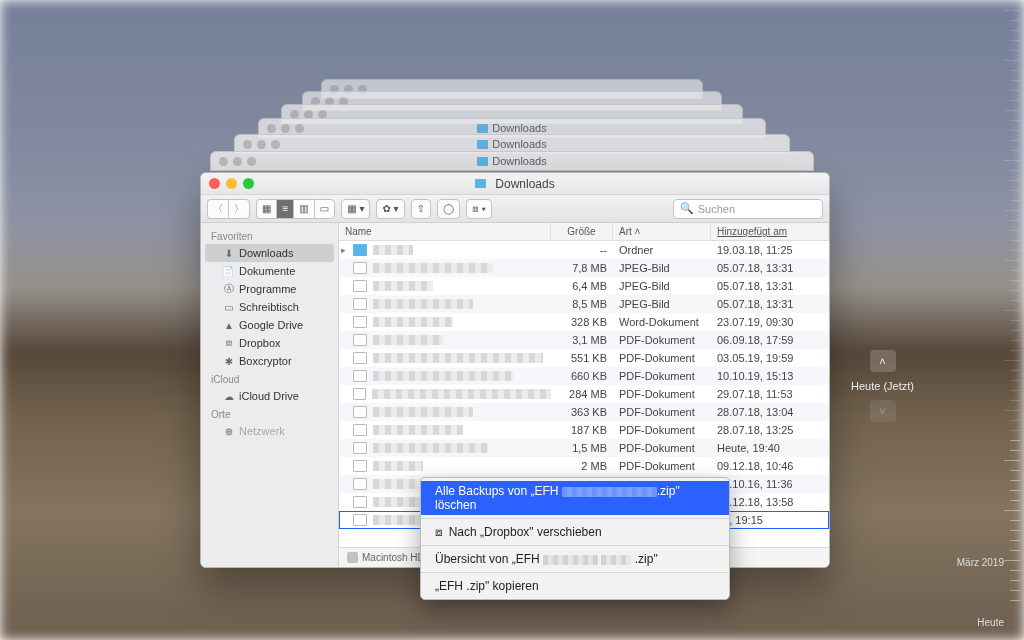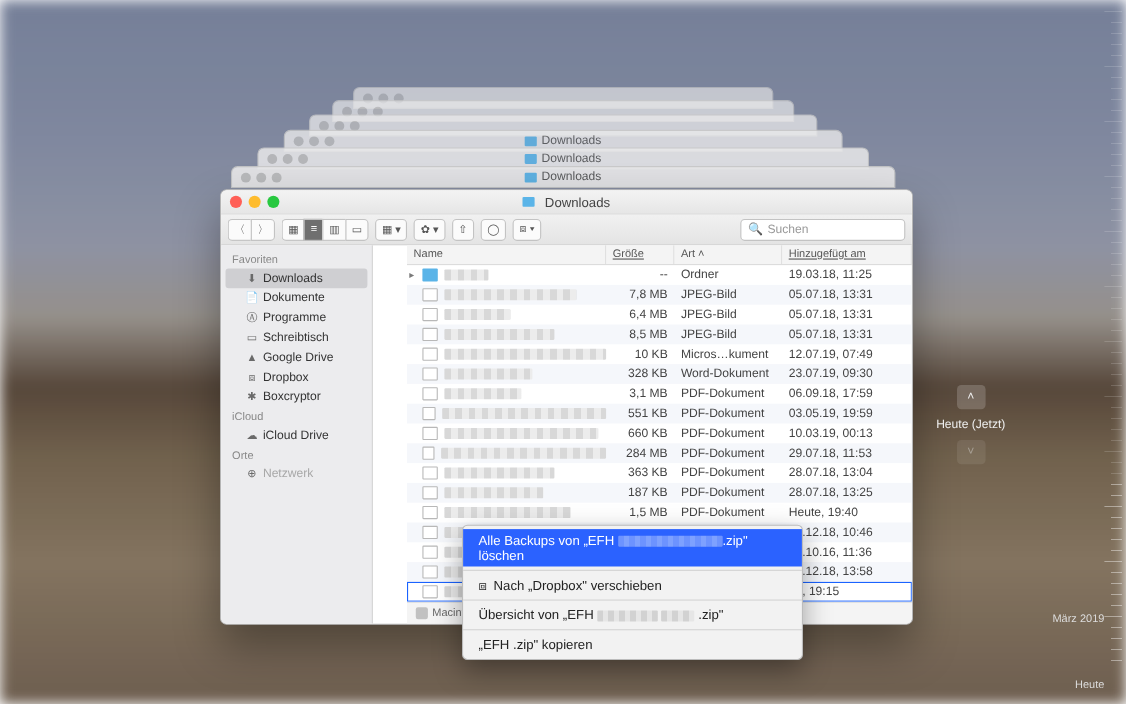--- a/index.html
+++ b/index.html
@@ -64,28 +64,28 @@
   .search .mag { margin-right:4px; }
 
   .body { flex:1; display:flex; min-height:0; }
   .sidebar { width:138px; background:#ececee; border-right:1px solid #d4d4d4; font-size:11px; padding-top:4px; overflow:hidden; }
   .shdr { color:#888; font-size:10px; padding:4px 10px 2px; }
   .sitem { padding:3px 10px 3px 22px; position:relative; color:#333; display:flex; align-items:center; gap:4px; }
   .sitem.sel { background:#cfcfd2; border-radius:3px; margin:0 4px; padding-left:18px; }
   .sico { width:12px; height:12px; display:inline-flex; align-items:center; justify-content:center; font-size:10px; color:#6a6a6a; }
   .sitem.dim { color:#a8a8a8; }
 
-  .main { flex:1; display:flex; flex-direction:column; min-width:0;margin-left:31px; }
+  .main { flex:1; display:flex; flex-direction:column; min-width:0; }
   .cols {
     height:18px; background:#f4f4f4; border-bottom:1px solid #dcdcdc;
     display:flex; font-size:10px; color:#555;
   }
   .cols div { padding:3px 6px; border-right:1px solid #e0e0e0; }
   .c-name { flex:1; }
-  .c-size { width:62px; text-align:left;text-decoration:underline; }
+  .c-size { width:62px; text-align:center; }
   .c-kind { width:98px; }
   .c-date { width:118px;text-decoration:underline; }
 
   .rows { flex:1; overflow:hidden; font-size:11px; position:relative; }
   .row { display:flex; height:18px; align-items:center; }
   .row:nth-child(even){ background:#f5f7fb; }
   .rn { flex:1; display:flex; align-items:center; padding-left:14px; gap:6px; min-width:0; }
   .rblur {
     height:10px; background:repeating-linear-gradient(90deg,#d8d8d8 0 6px,#ececec 6px 12px);
     border-radius:1px;
@@ -302,29 +302,20 @@
               <span class="ricon ri-file"></span>
               <span class="rblur" style="width: 100px;"></span>
             </div>
             <div class="rs">8,5 MB</div>
             <div class="rk">JPEG-Bild</div>
             <div class="rd">05.07.18, 13:31</div>
           </div>
           <div class="row">
             <div class="rn">
               <span class="ricon ri-file"></span>
-              <span class="rblur" style="width: 150px;"></span>
-            </div>
-            <div class="rs">10 KB</div>
-            <div class="rk">Micros…kument</div>
-            <div class="rd">12.07.19, 07:49</div>
-          </div>
-          <div class="row">
-            <div class="rn">
-              <span class="ricon ri-file"></span>
               <span class="rblur" style="width: 80px;"></span>
             </div>
             <div class="rs">328 KB</div>
             <div class="rk">Word-Dokument</div>
             <div class="rd">23.07.19, 09:30</div>
           </div>
           <div class="row">
             <div class="rn">
               <span class="ricon ri-file"></span>
               <span class="rblur" style="width: 70px;"></span>
@@ -342,21 +333,21 @@
             <div class="rk">PDF-Dokument</div>
             <div class="rd">03.05.19, 19:59</div>
           </div>
           <div class="row">
             <div class="rn">
               <span class="ricon ri-file"></span>
               <span class="rblur" style="width: 140px;"></span>
             </div>
             <div class="rs">660 KB</div>
             <div class="rk">PDF-Dokument</div>
-            <div class="rd">10.03.19, 00:13</div>
+            <div class="rd">10.10.19, 15:13</div>
           </div>
           <div class="row">
             <div class="rn">
               <span class="ricon ri-file"></span>
               <span class="rblur" style="width: 200px;"></span>
             </div>
             <div class="rs">284 MB</div>
             <div class="rk">PDF-Dokument</div>
             <div class="rd">29.07.18, 11:53</div>
           </div>

